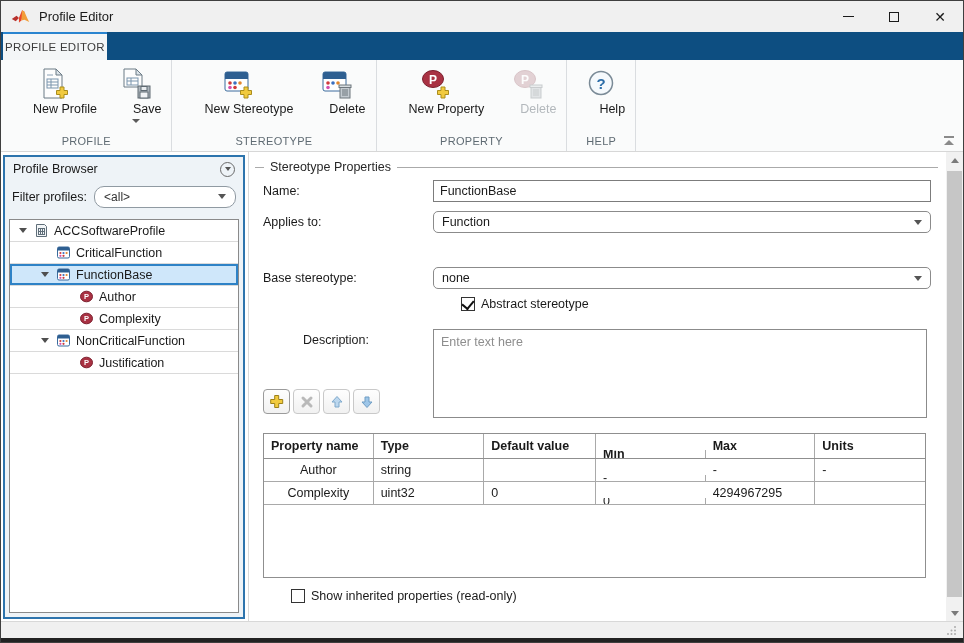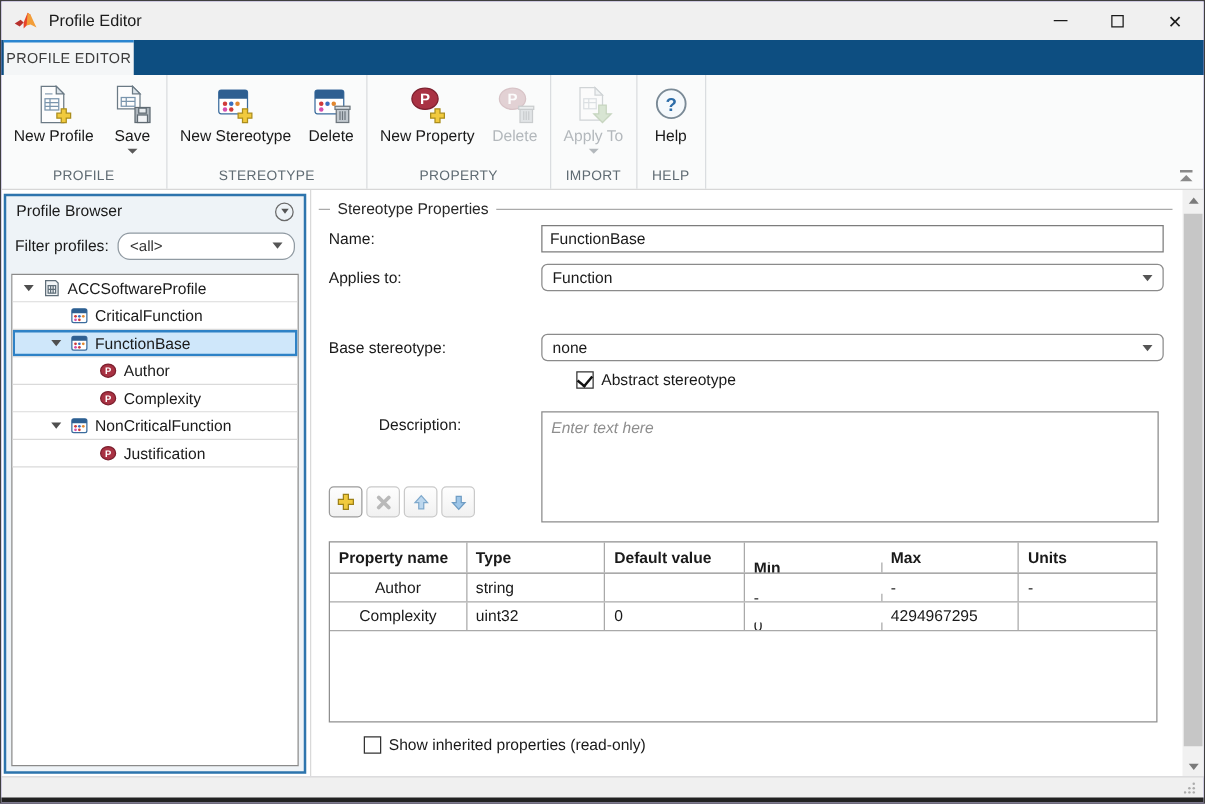--- a/index.html
+++ b/index.html
@@ -21,21 +21,21 @@
   
   .tabstrip { height: 28px; background: #0d4e81; display: flex; padding-left: 2px; }
   .ribbon-tab { width: 104px; background: #f4f6f7; border-top: 2px solid #2a85d0;
     color: #3c3c3c; font-size: 11.5px; display: flex; align-items: center; justify-content: center; letter-spacing: .3px; }
   
   .toolbar { height: 92px; background: #fafbfb; border-bottom: 1px solid #d7d7d7; display: flex; position: relative; }
   .tb-section { display: flex; flex-direction: column; border-right: 1px solid #dadde0; padding: 0 3px; }
   .tb-buttons { flex: 1; display: flex; align-items: flex-start; padding-top: 5px; }
   .tb-btn { display: flex; flex-direction: column; align-items: center; padding: 2px 7px; cursor: default; }
   .tb-btn .bicon { width: 34px; height: 34px; }
-  .tb-btn .lbl { font-size: 12.5px; color: #1a1a1a; margin-top: 1px; white-space: nowrap; }
+  .tb-btn .lbl { font-size: 12.5px; color: #1a1a1a; margin-top: 1px; white-space: nowrap; margin-left: 22px; }
   .tb-btn.disabled .lbl { color: #b3b8bc; }
   .tb-btn.disabled .bicon { opacity: .45; filter: grayscale(35%); }
   .drop-caret { margin-top: 3px; width: 0; height: 0; border-left: 4px solid transparent; border-right: 4px solid transparent; border-top: 4px solid #5a5a5a; }
   .drop-caret.dim { border-top-color: #b3b8bc; }
   .tb-sec-label { height: 21px; font-size: 11px; color: #5f6b73; display: flex; align-items: center; justify-content: center; letter-spacing: .3px; }
   .ribbon-collapse { position: absolute; right: 7px; bottom: 6px; width: 14px; display: flex; flex-direction: column; align-items: center; }
   .ribbon-collapse .bar { width: 10px; border-top: 2px solid #8a8a8a; margin-bottom: 2px; }
   .ribbon-collapse .tri { width: 0; height: 0; border-left: 5px solid transparent; border-right: 5px solid transparent; border-bottom: 5px solid #8a8a8a; }
   
   .main { position: absolute; top: 151px; left: 0; right: 0; bottom: 21px; background: #fff; }
@@ -71,21 +71,21 @@
   .txt-input { position: absolute; left: 180px; width: 498px; height: 22px; border: 1px solid #7c7c7c;
      font-family: "Liberation Sans", sans-serif; font-size: 12.5px; color: #1a1a1a; padding: 0 6px; background: #fff; }
   .combo { position: absolute; left: 180px; width: 498px; height: 22px; border: 1px solid #8b8b8b; border-radius: 5px;
      background: #fff; display: flex; align-items: center; padding: 0 8px; font-size: 12.5px; color: #1a1a1a; }
   .combo .combo-caret { margin-left: auto; }
   .check-row { position: absolute; display: flex; align-items: center; font-size: 12.5px; color: #1a1a1a; padding-left: 28px; }
   .checkbox { width: 14px; height: 14px; border: 1.5px solid #333; background: #fff; margin-right: 6px; position: relative; flex:none; }
   .checkbox.checked::after { content: ""; position: absolute; left: 2px; top: 0px; width: 6px; height: 9px;
      border-right: 2px solid #111; border-bottom: 2px solid #111; transform: rotate(40deg); }
   .desc-area { position: absolute; left: 180px; top: 177px; width: 494px; height: 89px; border: 1px solid #8b8b8b;
-     background: #fff; font-size: 12.5px; color: #8e8e8e; padding: 5px 7px; font-style: italic; }
+     background: #fff; font-size: 12.5px; color: #8e8e8e; padding: 5px 7px; }
   .mini-btns { position: absolute; left: 10px; top: 237px; display: flex; gap: 3px; }
   .mini-btn { width: 27px; height: 25px; border: 1px solid #9b9b9b; border-radius: 4px;
      background: linear-gradient(#fefefe, #f1f1f1); display: flex; align-items: center; justify-content: center; }
   .mini-btn.soft { border-color: #c9c9c9; }
   
   .prop-table { position: absolute; left: 10px; top: 281px; width: 663px; height: 145px; border: 1px solid #8f8f8f; background: #fff; }
   .pt-row { display: flex; }
   .pt-row.header { height: 25px; border-bottom: 1px solid #8f8f8f; font-weight: bold; }
   .pt-row.data { height: 23px; border-bottom: 1px solid #a9a9a9; }
   .pt-cell { font-size: 12.5px; color: #1a1a1a; display: flex; align-items: center; padding: 0 7px; border-right: 1px solid #a9a9a9; overflow: hidden; }
@@ -223,37 +223,20 @@
             <line x1="24" y1="22" x2="24" y2="29" stroke="#8d959b"></line>
               <line x1="26" y1="22" x2="26" y2="29" stroke="#8d959b"></line>
               <line x1="28" y1="22" x2="28" y2="29" stroke="#8d959b"></line>
           </svg>
           <span class="lbl">Delete</span>
         </div>
       </div>
       <div class="tb-sec-label">PROPERTY</div>
     </div>
 
-    <div class="tb-section">
-      <div class="tb-buttons">
-        <div class="tb-btn disabled">
-          <svg class="bicon" viewBox="0 0 34 34">
-            <path d="M6 3 h12 l6 6 v20 H6 z" fill="#fdfdfd" stroke="#9aa6ae"></path>
-            <path d="M18 3 v6 h6 z" fill="#e4eaee" stroke="#9aa6ae"></path>
-            <rect x="9" y="12" width="10" height="8" fill="none" stroke="#b4c2cc"></rect>
-            <line x1="9" y1="15" x2="19" y2="15" stroke="#b4c2cc"></line>
-              <line x1="13" y1="12" x2="13" y2="20" stroke="#b4c2cc"></line>
-            <path d="M21 17 h6 v7 h4 l-7 7 -7-7 h4 z" fill="#a8cf92" stroke="#7fae66"></path>
-          </svg>
-          <span class="lbl">Apply To</span>
-          <span class="drop-caret dim"></span>
-        </div>
-      </div>
-      <div class="tb-sec-label">IMPORT</div>
-    </div>
 
     <div class="tb-section">
       <div class="tb-buttons">
         <div class="tb-btn">
           <svg class="bicon" viewBox="0 0 34 34">
             <circle cx="17" cy="16" r="11.5" fill="#f5f9fc" stroke="#7a8a96" stroke-width="1.5"></circle>
             <text x="17" y="21.5" font-size="15" font-weight="bold" fill="#2d6da8" text-anchor="middle" font-family="Liberation Sans, sans-serif">?</text>
           </svg>
           <span class="lbl">Help</span>
         </div>

